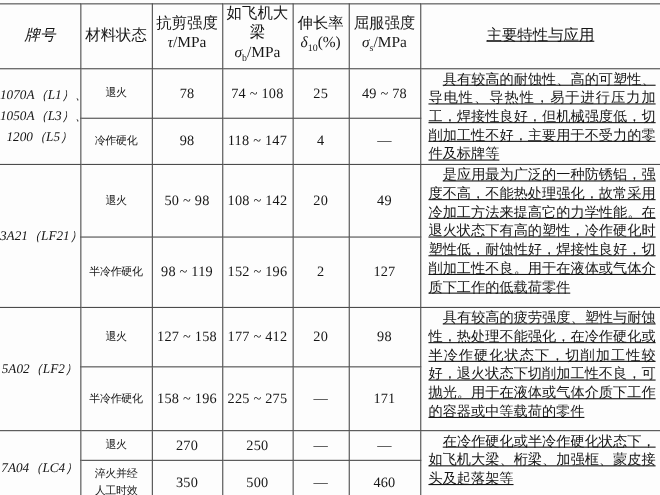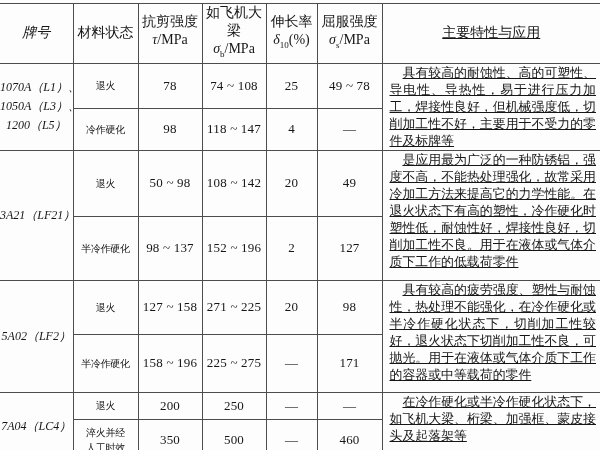--- a/index.html
+++ b/index.html
@@ -110,36 +110,36 @@
       <td class="num">49</td>
       <td class="app col-last" rowspan="2">
           <div class="app-text">是应用最为广泛的一种防锈铝，强度不高，不能热处理强化，故常采用冷加工方法来提高它的力学性能。在退火状态下有高的塑性，冷作硬化时塑性低，耐蚀性好，焊接性良好，切削加工性不良。用于在液体或气体介质下工作的低载荷零件</div>
         </td>
     </tr>
     <tr style="height:64px">
       <td class="state">
           <div>半冷作硬化</div>
           <div></div>
         </td>
-      <td class="num">98 ~ 137</td>
+      <td class="num">98 ~ 119</td>
       <td class="num">152 ~ 196</td>
       <td class="num">2</td>
       <td class="num">127</td>
     </tr>
 
     <tr style="height:54px">
       <td class="brand col-first" rowspan="2">
         <div>5A02（LF2）</div>
       </td>
       <td class="state">
           <div>退火</div>
           <div></div>
         </td>
       <td class="num">127 ~ 158</td>
-      <td class="num">271 ~ 225</td>
+      <td class="num">177 ~ 412</td>
       <td class="num">20</td>
       <td class="num">98</td>
       <td class="app col-last" rowspan="2">
           <div class="app-text">具有较高的疲劳强度、塑性与耐蚀性，热处理不能强化，在冷作硬化或半冷作硬化状态下，切削加工性较好，退火状态下切削加工性不良，可抛光。用于在液体或气体介质下工作的容器或中等载荷的零件</div>
         </td>
     </tr>
     <tr style="height:58px">
       <td class="state">
           <div>半冷作硬化</div>
           <div></div>
@@ -151,21 +151,21 @@
     </tr>
 
     <tr style="height:27px">
       <td class="brand col-first" rowspan="2">
         <div>7A04（LC4）</div>
       </td>
       <td class="state">
           <div>退火</div>
           <div></div>
         </td>
-      <td class="num">200</td>
+      <td class="num">270</td>
       <td class="num">250</td>
       <td class="num">—</td>
       <td class="num">—</td>
       <td class="app col-last" rowspan="2">
           <div class="app-text">在冷作硬化或半冷作硬化状态下，如飞机大梁、桁梁、加强框、蒙皮接头及起落架等</div>
         </td>
     </tr>
     <tr style="height:41px">
       <td class="state">
           <div>淬火并经</div>

